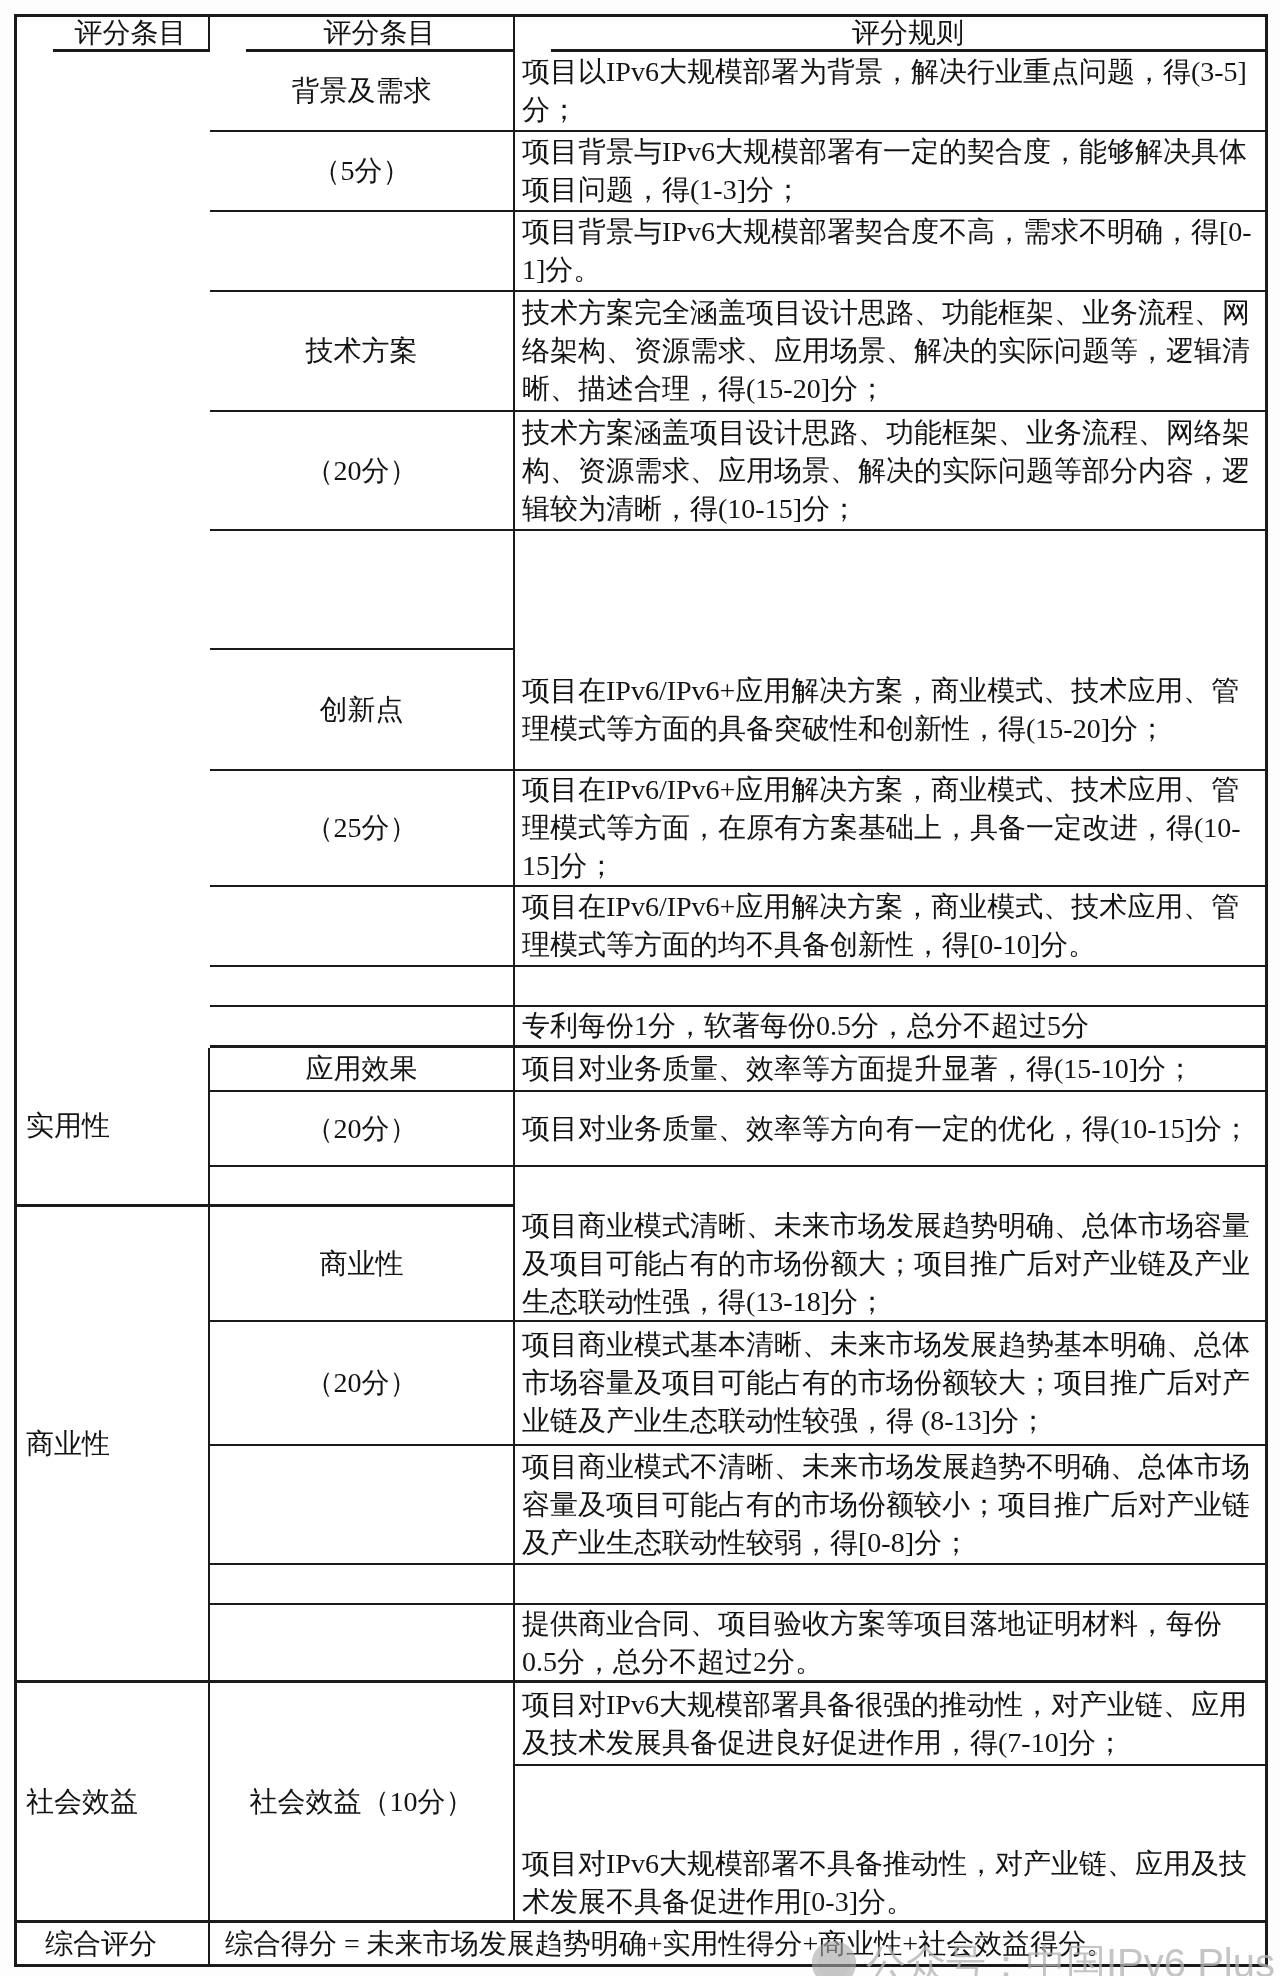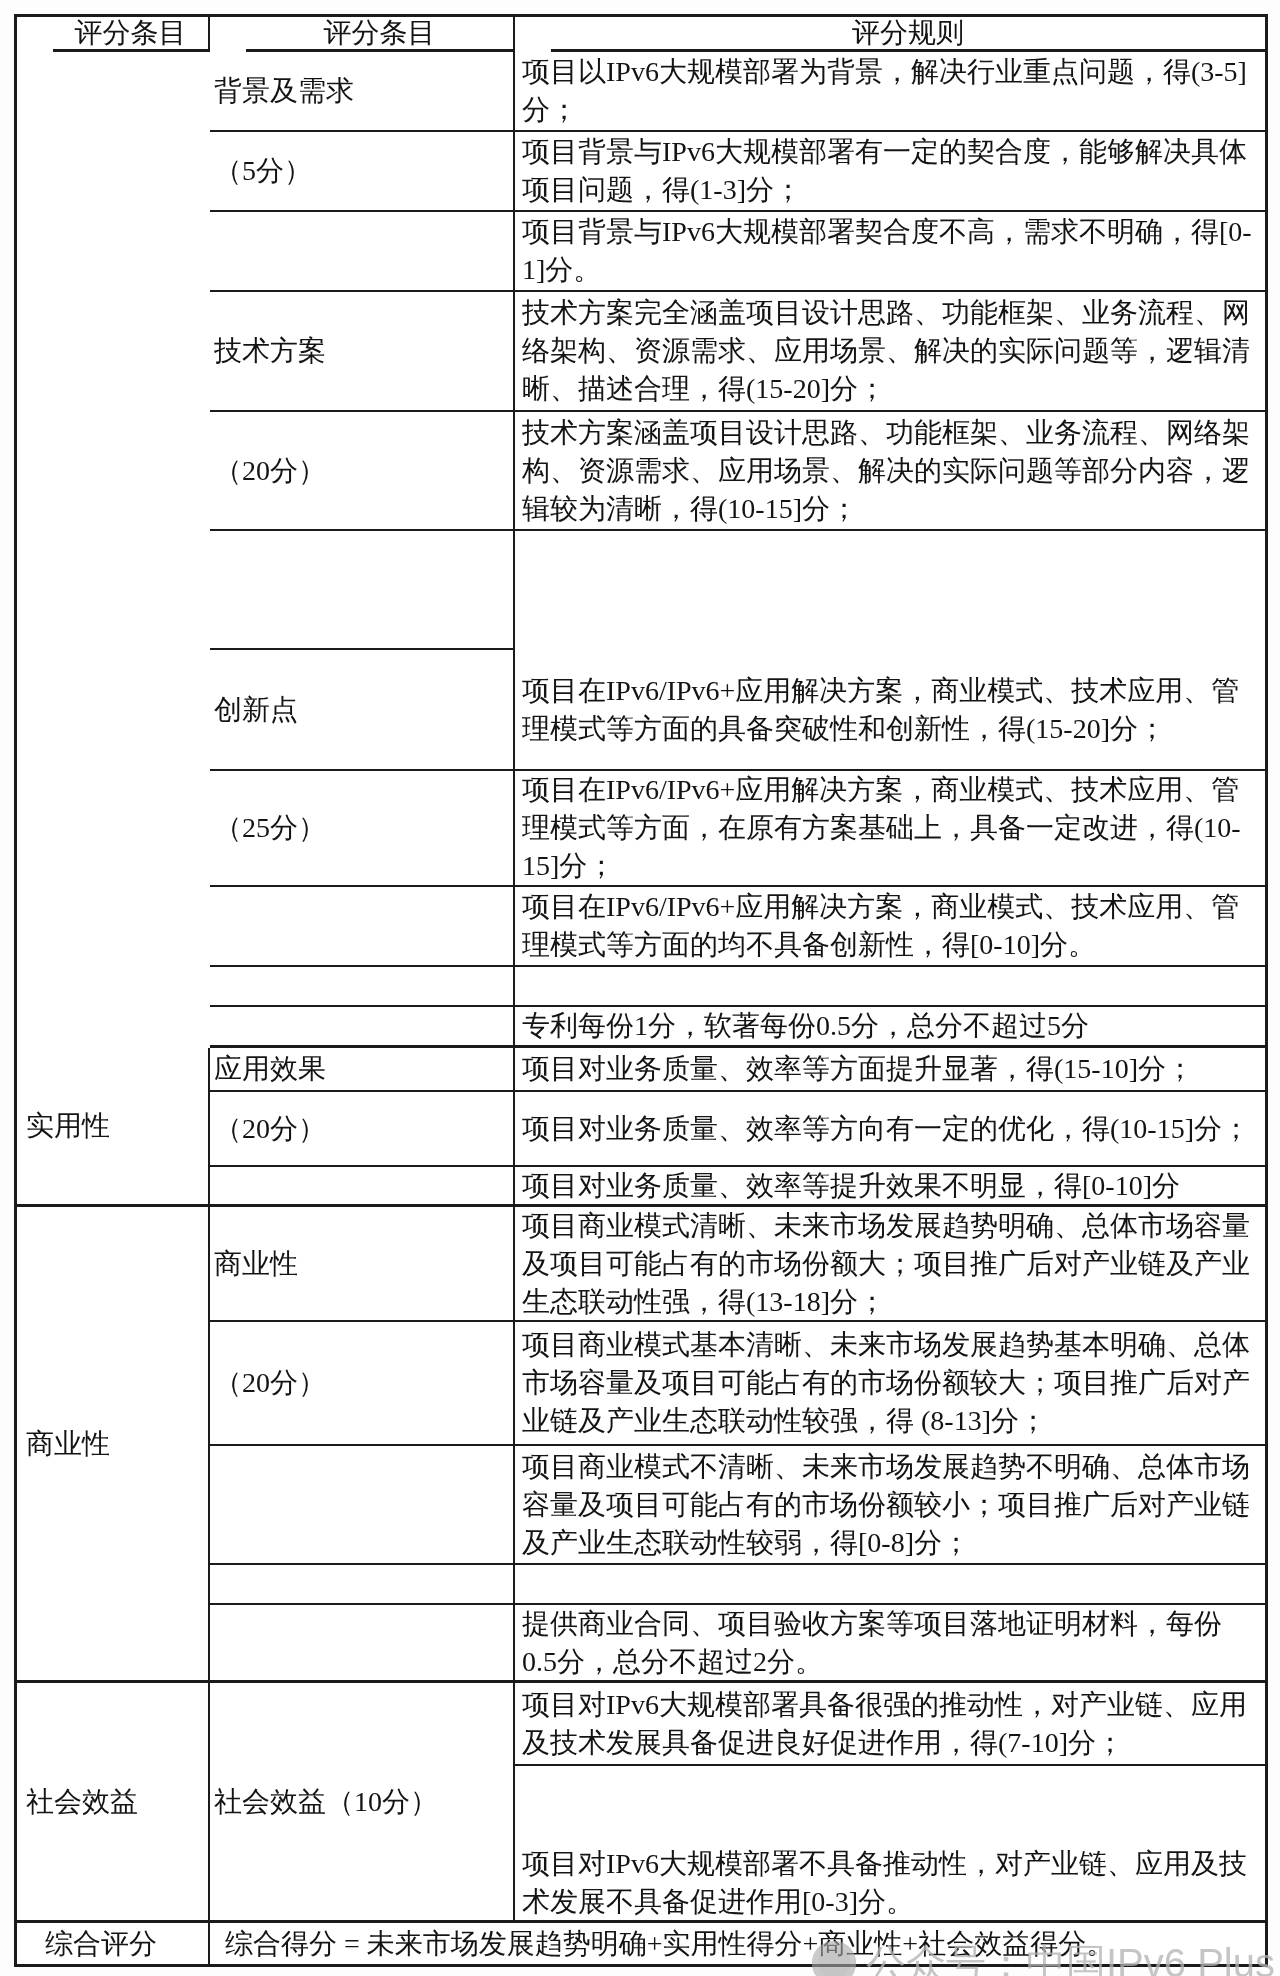--- a/index.html
+++ b/index.html
@@ -14,21 +14,21 @@
     display:grid;
     grid-template-columns:193px 305px 750px;
     grid-template-rows:35px 80px 80px 80px 120px 119px 119px 121px 116px 80px 40px 41px 44px 75px 40px 115px 124px 119px 40px 78px 83px 80px 77px 41px;
   }
   .cell {
     box-sizing:border-box; background:#fff; overflow:hidden;
     border-right:2px solid #1b1b1b; border-bottom:2px solid #1b1b1b;
     display:flex; align-items:center;
   }
   .col1 { padding-left:9px; }
-  .col2 { justify-content:flex-start; text-align:center; padding:0 4px; }
+  .col2 { justify-content:center; text-align:center; padding:0 4px; }
   .col3 { border-right:0; padding:1px 10px 1px 7px; }
   .head { justify-content:center; padding:0;margin-left:36px; }
   .thickb { border-bottom-width:3px; }
   .nob { border-bottom:0;padding-left:28px; }
   .rule { display:block; }
   .cat-block { width:100%; line-height:62px; padding-right:7px; box-sizing:border-box; }
   .justline { display:flex; justify-content:space-between; }
   .formula-cell { padding-left:15px; }
   .watermark {
     position:absolute; left:812px; top:1941px; z-index:5; pointer-events:none;
@@ -147,23 +147,20 @@
   <div class="cell col2" style="grid-area:14/2/15/3">
       <span>（20分）</span>
     </div>
   <div class="cell col3" style="grid-area:14/3/15/4">
       <span class="rule">项目对业务质量、效率等方向有一定的优化，得(10-15]分；</span>
     </div>
 
   <div class="cell col2 thickb" style="grid-area:15/2/16/3">
       <span></span>
     </div>
-  <div class="cell col3 thickb" style="grid-area:15/3/16/4">
-      <span class="rule">项目对业务质量、效率等提升效果不明显，得[0-10]分</span>
-    </div>
 
   <div class="cell col1 thickb" style="grid-area:16/1/21/2">
       <span>商业性</span>
     </div>
 
   <div class="cell col2" style="grid-area:16/2/17/3">
       <span>商业性</span>
     </div>
   <div class="cell col3" style="grid-area:16/3/17/4">
       <span class="rule">项目商业模式清晰、未来市场发展趋势明确、总体市场容量及项目可能占有的市场份额大；项目推广后对产业链及产业生态联动性强，得(13-18]分；</span>

